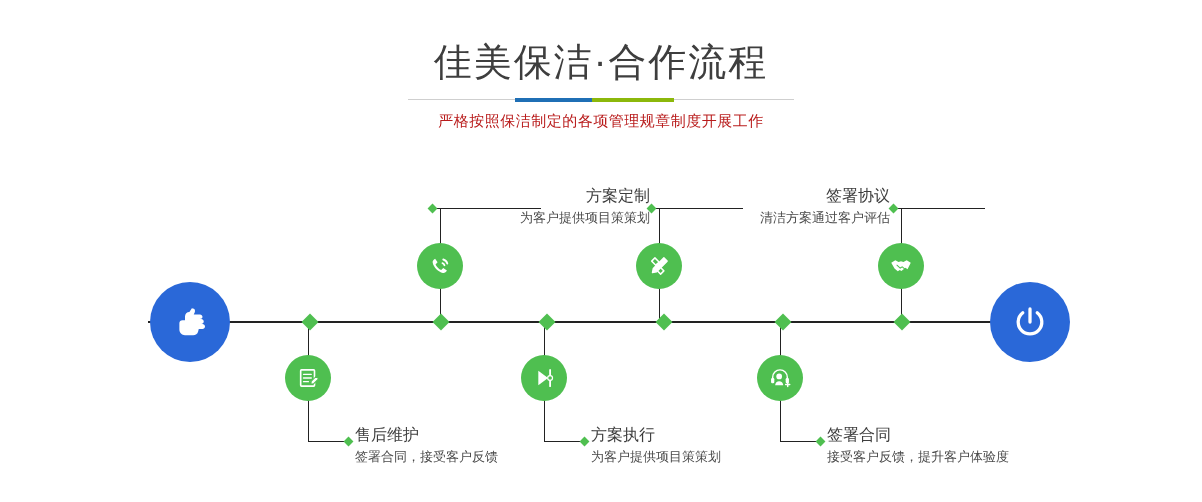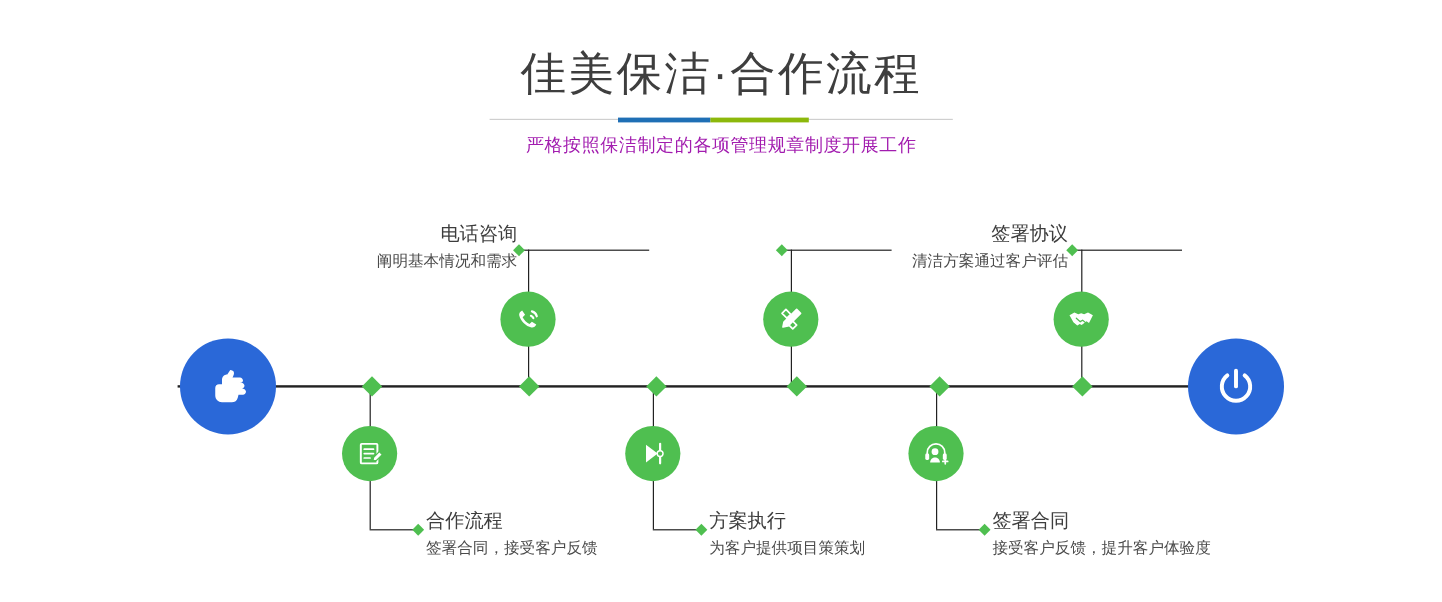--- a/index.html
+++ b/index.html
@@ -33,21 +33,21 @@
   .divider .rule{
     position:absolute;left:0;top:1px;width:386px;height:1px;background:#cfcfcf;
   }
   .divider .seg-blue{
     position:absolute;left:107px;top:0;width:77px;height:4px;background:#1f6fb5;
   }
   .divider .seg-green{
     position:absolute;left:184px;top:0;width:82px;height:4px;background:#8cb80b;
   }
   .subtitle{
-    font-size:15px;color:#a21caf;margin-top:10px;letter-spacing:.5px;white-space:nowrap;
+    font-size:15px;color:#b91c1c;margin-top:10px;letter-spacing:.5px;white-space:nowrap;
   }
 
   
   .axis{
     position:absolute;
     left:148px;top:321px;
     width:906px;height:2px;
     background:#222;
   }
   .endcap{
@@ -140,57 +140,57 @@
   <div class="dot" style="left:429px;top:205px"></div>
   <div class="node" style="left:417px;top:243px">
     <span>
       <svg width="26" height="26" viewBox="0 0 64 64" fill="none" stroke="#ffffff" stroke-width="4.5" stroke-linecap="round">
         <path d="M20 14c-4 2-7 6-6 10 2 11 14 23 25 25 4 1 8-2 10-6l-9-6-5 5c-6-3-11-8-14-14l5-5-6-9z" fill="#ffffff" stroke="none"></path>
         <path d="M40 16a14 14 0 0 1 10 10"></path>
         <path d="M38 25a8 8 0 0 1 5 5"></path>
       </svg>
     </span>
   </div>
-  <div class="lbl right-align" style="left:221px;top:186px;width:210px">
-    <div class="l1">电话咨询</div>
-    <div class="l2">阐明基本情况和需求</div>
-  </div>
 
   <div class="diamond" style="left:435px"></div>
   <div class="vline" style="left:308px;top:321px;height:120px"></div>
   <div class="hline" style="left:308px;top:441px;width:40px"></div>
   <div class="dot" style="left:345px;top:438px"></div>
   <div class="node" style="left:285px;top:355px">
     <span>
       <svg width="26" height="26" viewBox="0 0 64 64">
         <rect x="14" y="12" width="34" height="40" rx="2" fill="none" stroke="#ffffff" stroke-width="4"></rect>
         <line x1="21" y1="23" x2="40" y2="23" stroke="#ffffff" stroke-width="3.5" stroke-linecap="round"></line>
         <line x1="21" y1="32" x2="40" y2="32" stroke="#ffffff" stroke-width="3.5" stroke-linecap="round"></line>
         <line x1="21" y1="41" x2="33" y2="41" stroke="#ffffff" stroke-width="3.5" stroke-linecap="round"></line>
         <path d="M40 40l12-12 6 6-12 12-7 1z" fill="#ffffff" stroke="#4fbf50" stroke-width="2.5"></path>
       </svg>
     </span>
   </div>
   <div class="lbl left-align" style="left:355px;top:425px;width:260px">
-    <div class="l1">合作流程</div>
+    <div class="l1">售后维护</div>
     <div class="l2">签署合同，接受客户反馈</div>
   </div>
 
   <div class="diamond" style="left:541px"></div>
   <div class="vline" style="left:659px;top:208px;height:114px"></div>
   <div class="hline" style="left:653px;top:208px;width:90px"></div>
   <div class="dot" style="left:648px;top:205px"></div>
   <div class="node" style="left:636px;top:243px">
     <span>
       <svg width="26" height="26" viewBox="0 0 64 64" fill="none" stroke="#ffffff" stroke-width="3.5" stroke-linecap="round" stroke-linejoin="round">
         <path d="M44 12l8 8-26 26-10 2 2-10z" fill="#ffffff" stroke="#ffffff"></path>
         <path d="M14 20l8-8 10 10-8 8z" stroke="#ffffff" stroke-width="3.5"></path>
         <path d="M34 34l10 10-8 8-10-10z" stroke="#ffffff" stroke-width="3.5"></path>
       </svg>
     </span>
+  </div>
+  <div class="lbl right-align" style="left:440px;top:186px;width:210px">
+    <div class="l1">方案定制</div>
+    <div class="l2">为客户提供项目策策划</div>
   </div>
 
   <div class="diamond" style="left:658px"></div>
   <div class="vline" style="left:544px;top:321px;height:120px"></div>
   <div class="hline" style="left:544px;top:441px;width:40px"></div>
   <div class="dot" style="left:581px;top:438px"></div>
   <div class="node" style="left:521px;top:355px">
     <span>
       <svg width="26" height="26" viewBox="0 0 64 64">
         <path d="M18 14l24 18-24 18z" fill="#ffffff"></path>

